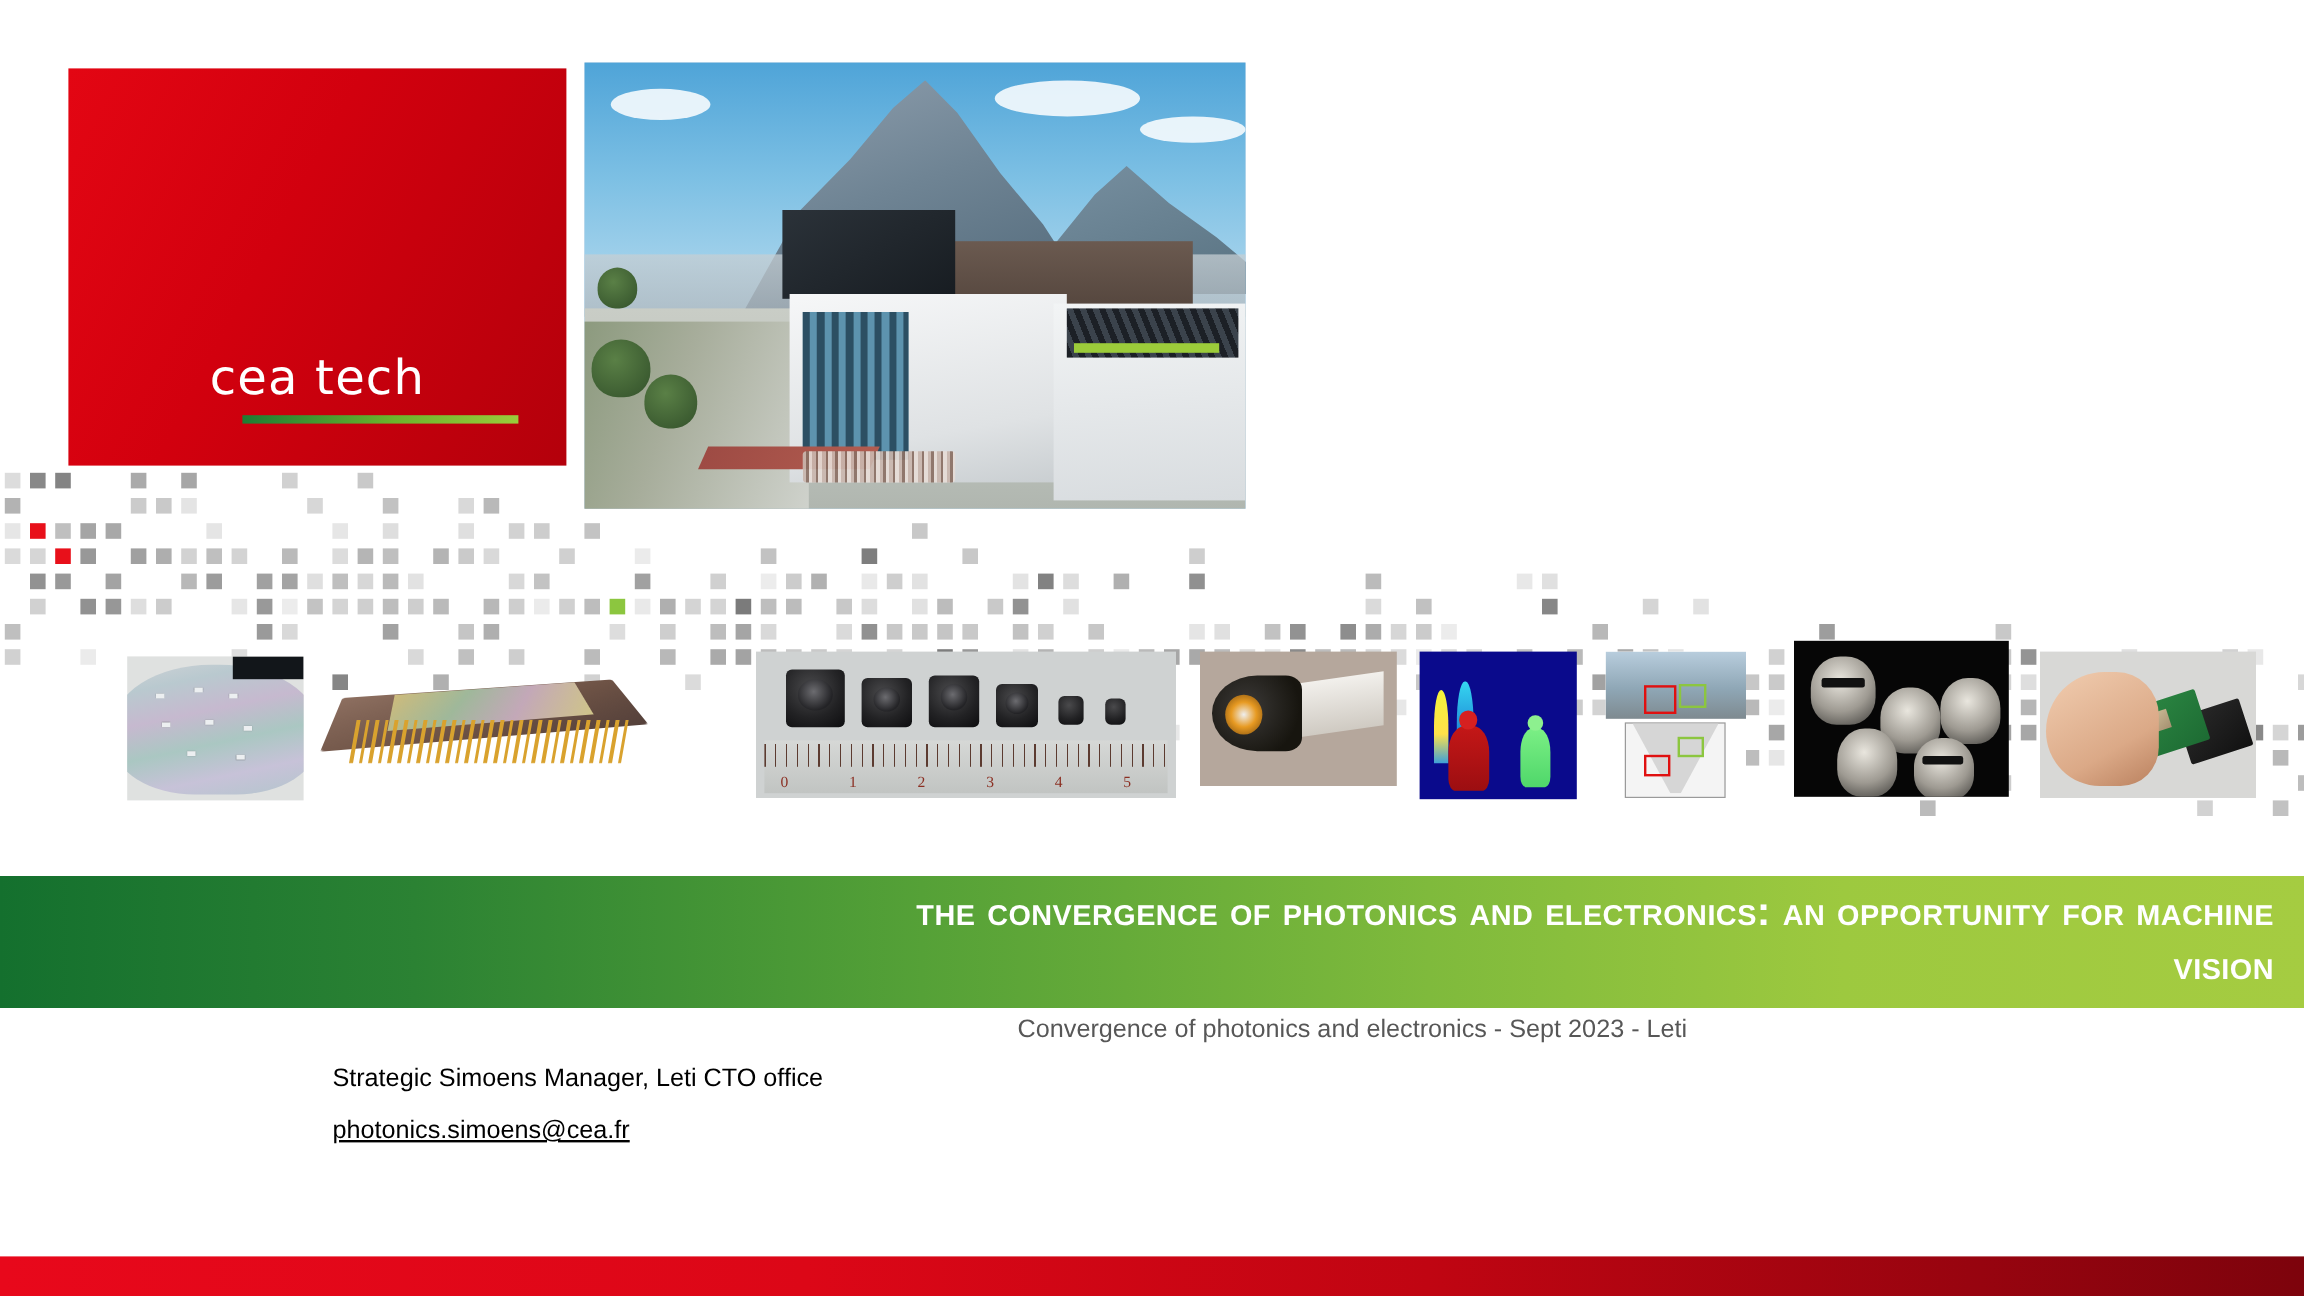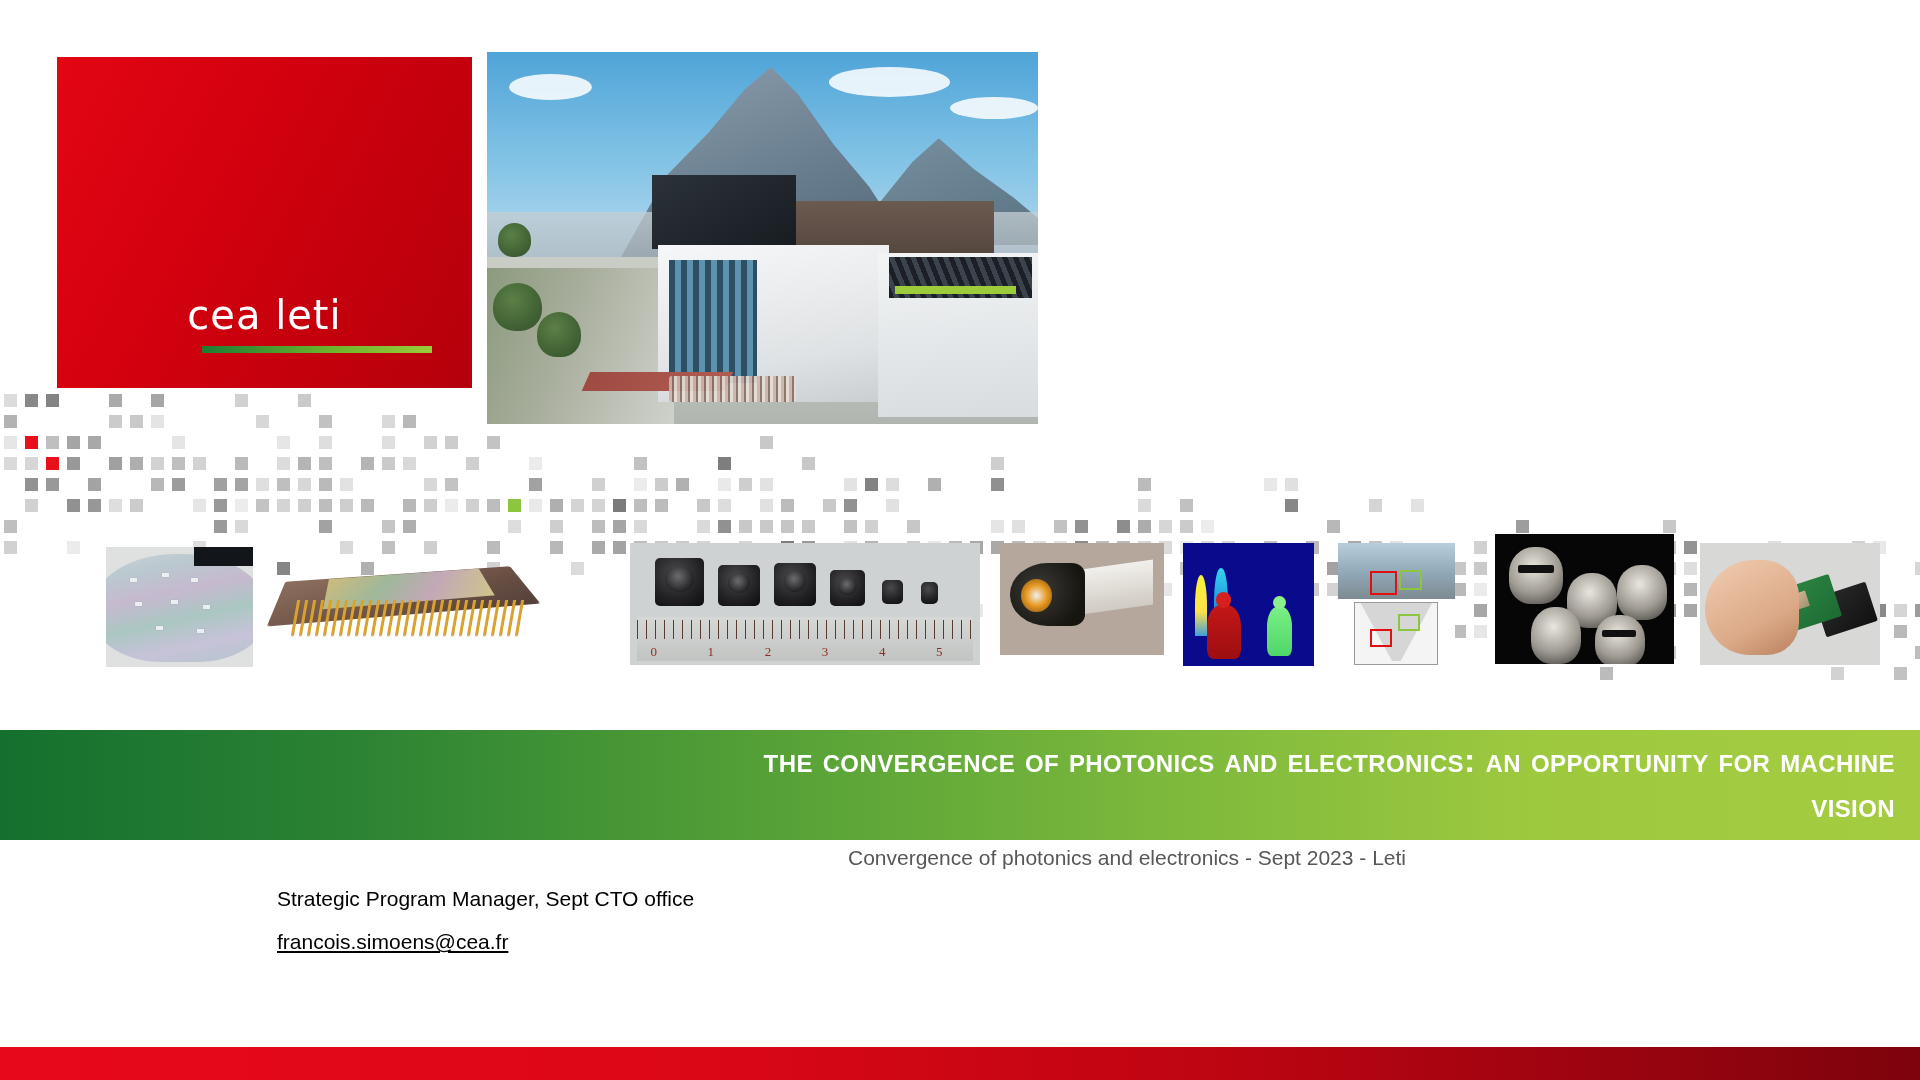--- a/index.html
+++ b/index.html
@@ -698,21 +698,21 @@
     <div class="pixel-sq" style="left: 1663px; top: 256px; background: rgba(196, 196, 196, 0.87);"></div>
     <div class="pixel-sq" style="left: 1705px; top: 256px; background: rgba(162, 162, 162, 0.47);"></div>
     <div class="pixel-sq" style="left: 1831px; top: 256px; background: rgba(187, 187, 187, 0.56);"></div>
     <div class="pixel-sq" style="left: 1915px; top: 256px; background: rgba(168, 168, 168, 0.76);"></div>
     <div class="pixel-sq" style="left: 1600px; top: 277px; background: rgba(161, 161, 161, 0.72);"></div>
     <div class="pixel-sq" style="left: 1831px; top: 277px; background: rgba(131, 131, 131, 0.36);"></div>
     <div class="pixel-sq" style="left: 1894px; top: 277px; background: rgba(139, 139, 139, 0.53);"></div>
   </div>
 
 <div id="leti-logo">
-  <div id="leti-ceatech">cea leti</div>
+  <div id="leti-ceatech">cea tech</div>
   <div id="leti-underline"></div>
 </div>
 
 <div id="building-photo" class="strip-photo">
   <div id="bp-sky"></div>
   <div class="bp-cloud" style="left:4%;top:6%;width:15%;height:7%;"></div>
   <div class="bp-cloud" style="left:62%;top:4%;width:22%;height:8%;"></div>
   <div class="bp-cloud" style="left:84%;top:12%;width:16%;height:6%;"></div>
   <div id="bp-mountain2"></div>
   <div id="bp-mountain"></div>
@@ -821,17 +821,17 @@
   <div id="hand-shape"></div>
 </div>
 
 <div id="title-band">
   <div id="title-text">The convergence of photonics and electronics: an opportunity for machine vision</div>
 </div>
 
 <div id="subtitle-text">Convergence of photonics and electronics - Sept 2023 - Leti</div>
 
 <div id="author-block">
-  <div id="author-role">Strategic Program Manager, Sept CTO office</div>
-  <a id="author-email" href="#">francois.simoens@cea.fr</a>
+  <div id="author-role">Strategic Simoens Manager, Leti CTO office</div>
+  <a id="author-email" href="#">photonics.simoens@cea.fr</a>
 </div>
 
 <div id="bottom-bar"></div>
 
 </body></html>

